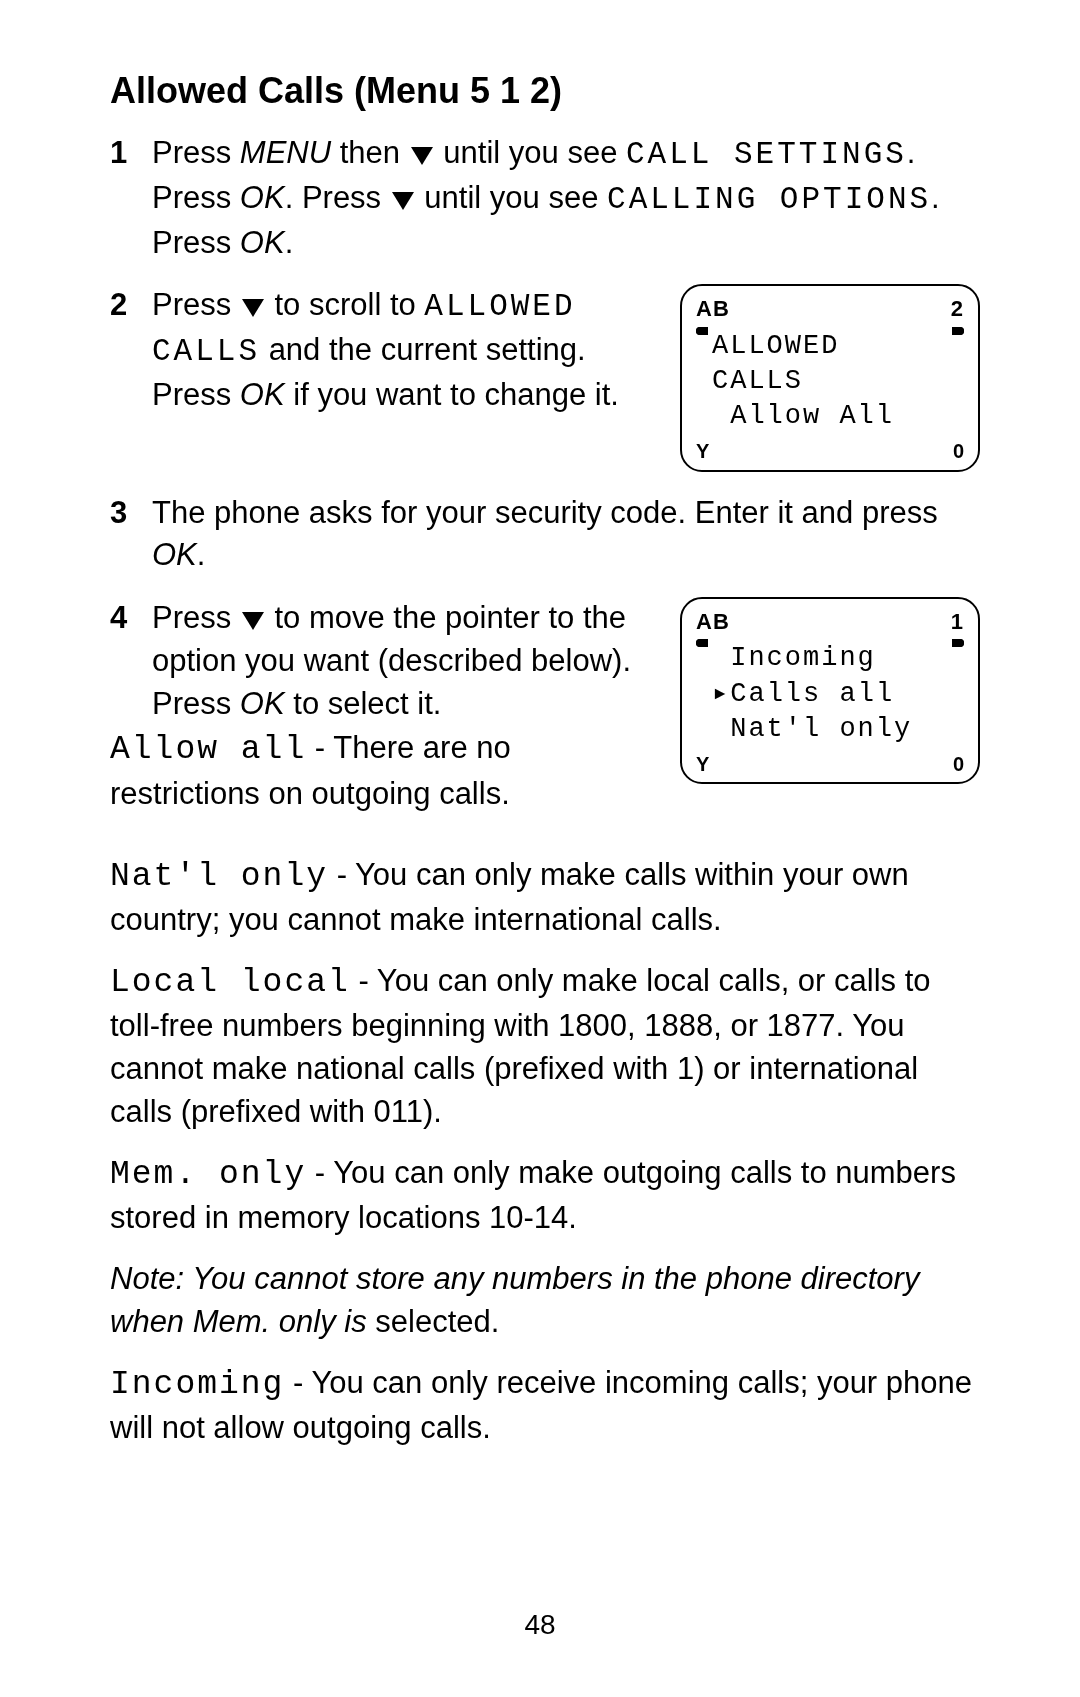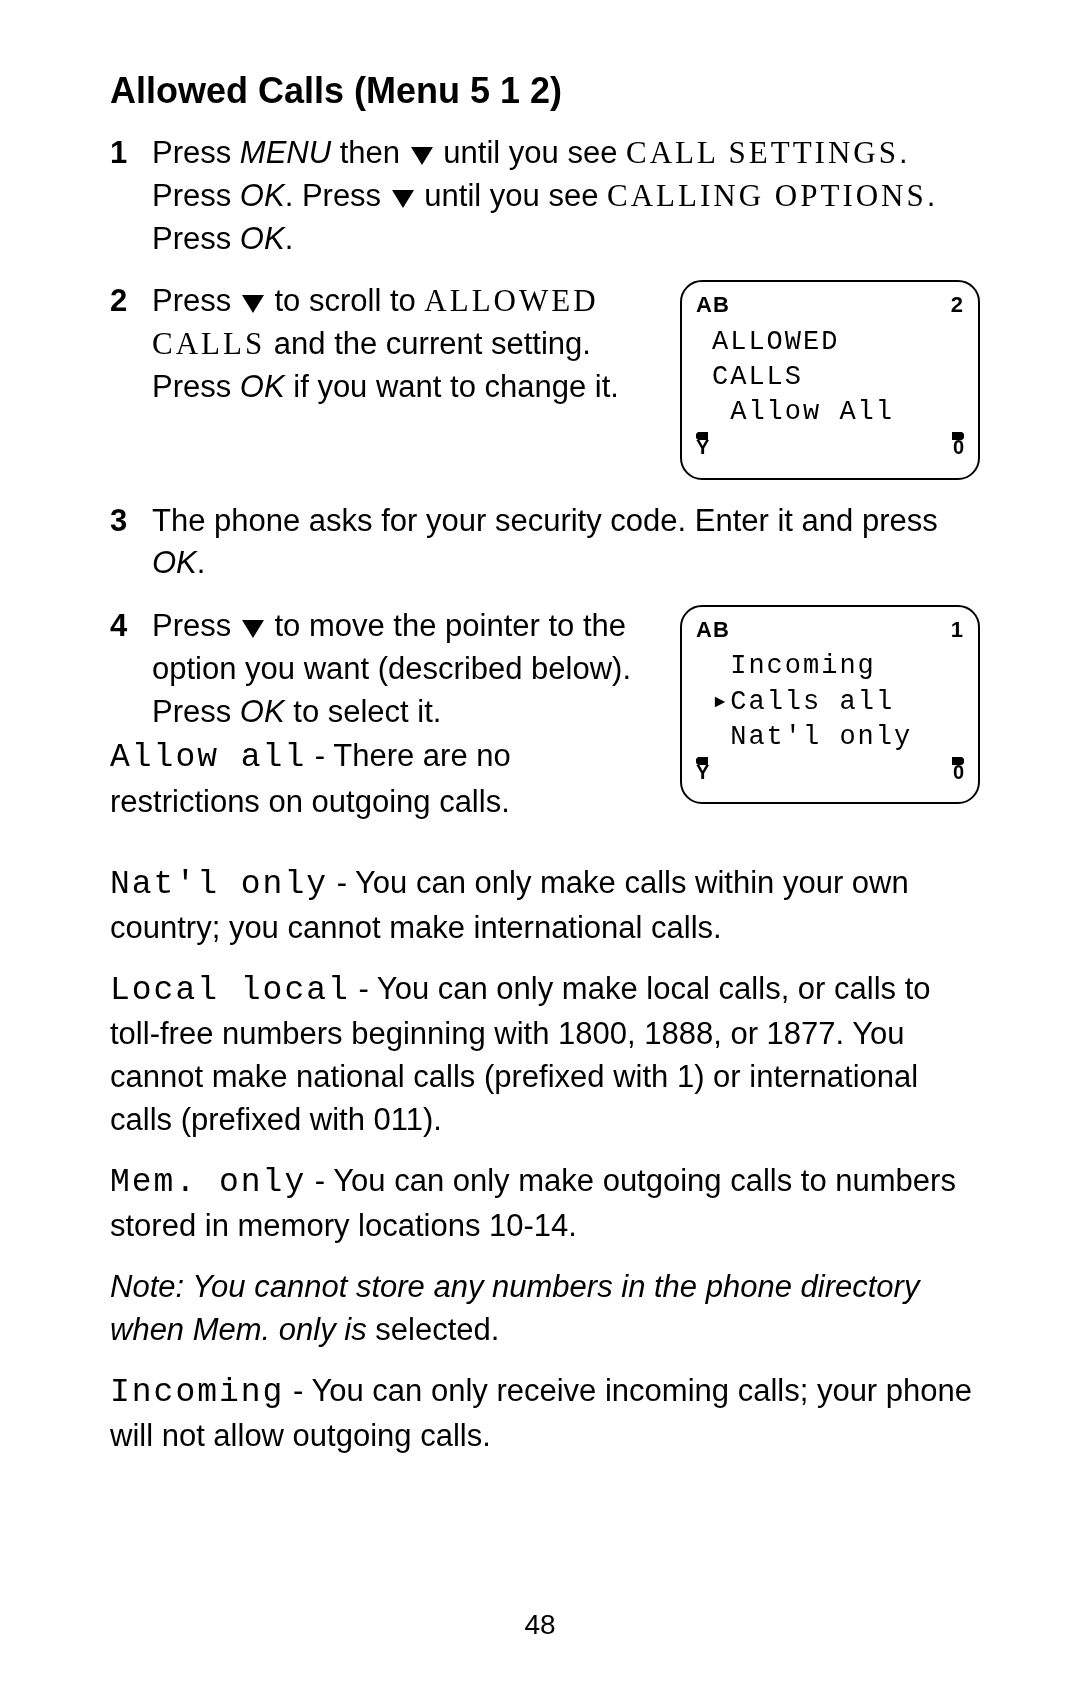--- a/index.html
+++ b/index.html
@@ -44,53 +44,53 @@
   }
   .num {
     font-weight: bold;
     width: 24px;
     flex: none;
   }
   .step .body {
     flex: 1;
   }
   .menu-label { font-style: italic; }
-  .screen-font { font-family: Liberation Serif, serif; letter-spacing: 3px; }
+  .screen-font { font-family: Liberation Mono, monospace; letter-spacing: 3px; }
   .option-label { font-family: 'Courier New', monospace; font-size: 33px; letter-spacing: 2px; }
   .tri {
     display: inline-block;
     width: 0; height: 0;
     border-left: 11px solid transparent;
     border-right: 11px solid transparent;
     border-top: 18px solid #000;
     vertical-align: -2px;
     margin: 0 2px;
   }
   .screen {
     width: 300px;
     flex: none;
     border: 2px solid #000;
     border-radius: 22px;
-    padding: 8px 14px 16px 14px;
+    padding: 8px 14px 4px 14px;
     box-sizing: border-box;
     font-family: 'Courier New', monospace;
     position: relative;
   }
   .screen .hdr {
     display: flex;
     justify-content: space-between;
     font-family: Arial, Helvetica, sans-serif;
     font-weight: bold;
     font-size: 22px;
     letter-spacing: 1px;
     margin-bottom: 2px;
   }
   .screen .mid {
     display: flex;
-    align-items: flex-end;
+    align-items: flex-start;
     gap: 6px;
     min-height: 108px;
   }
   .screen .brk {
     width: 10px;
     flex: none;
     position: relative;
   }
   .screen .brk.left::before,
   .screen .brk.right::before {

